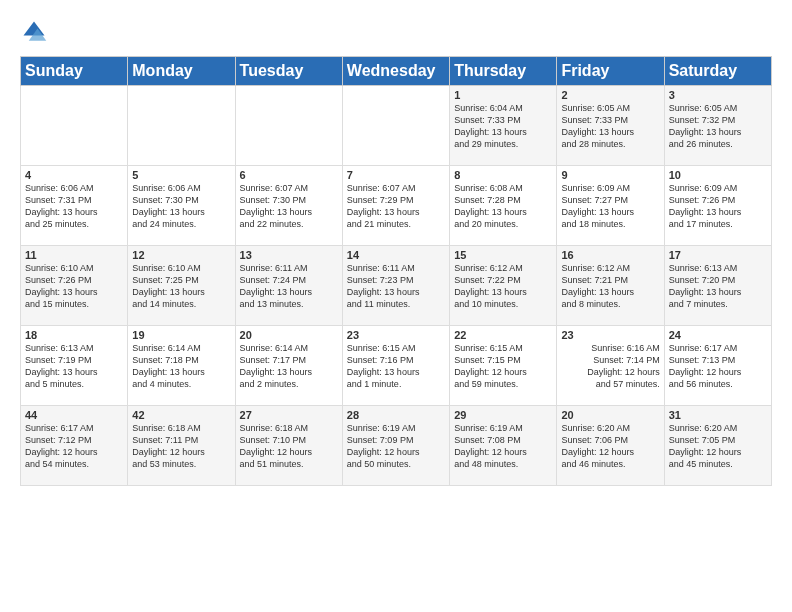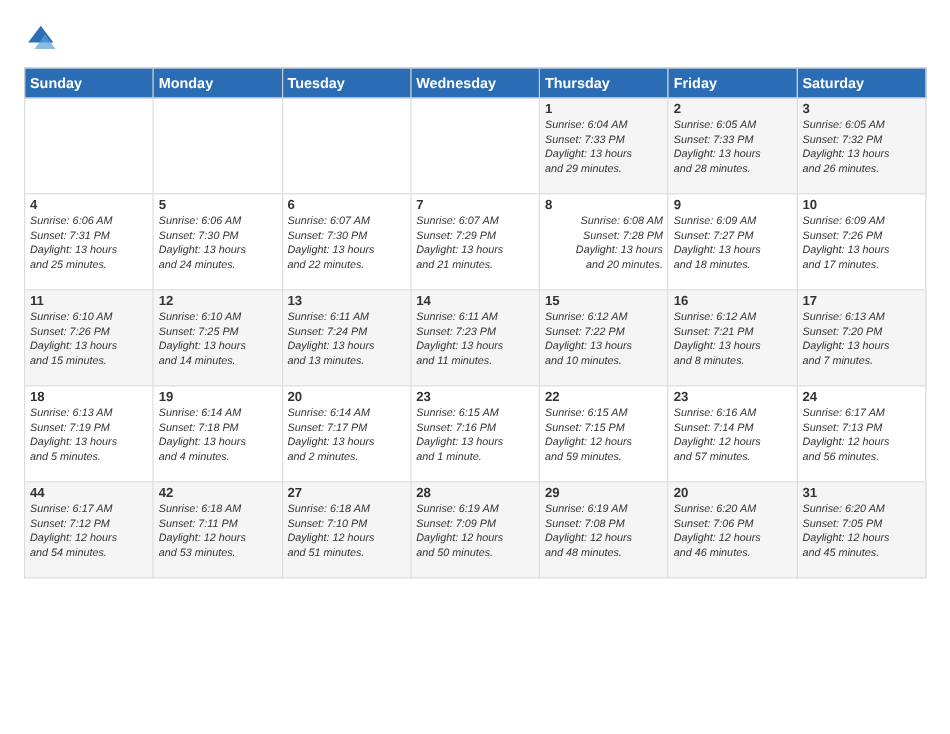--- a/index.html
+++ b/index.html
@@ -59,21 +59,21 @@
       color: #555;
     }
     .calendar {
       width: 100%;
       border-collapse: collapse;
       table-layout: fixed;
     }
     .calendar thead tr th {
       background-color: #2a6db5;
       color: #fff;
-      font-size: 12px;
+      font-size: 16px;
       font-weight: bold;
       padding: 5px 4px;
       text-align: left;
       border: 1px solid #ccc;
     }
     .calendar tbody tr td {
       vertical-align: top;
       border: 1px solid #ddd;
       padding: 3px 4px;
       font-size: 9.5px;
@@ -90,21 +90,20 @@
     .day-number {
       font-weight: bold;
       font-size: 11px;
       display: block;
       margin-bottom: 1px;
     }
     .day-info {
       font-size: 9px;
       line-height: 1.35;
       color: #333;
-      font-style: italic;
     }
     .empty-cell {
       background: #fff !important;
     }
   </style>
 </head>
 <body>
 
 <div class="page">
   <div class="header">
@@ -188,21 +187,21 @@
           </td>
           <td>
             <span class="day-number">7</span>
             <div class="day-info" style="white-space: pre-line;">Sunrise: 6:07 AM
 Sunset: 7:29 PM
 Daylight: 13 hours
 and 21 minutes.</div>
           </td>
           <td>
             <span class="day-number">8</span>
-            <div class="day-info" style="white-space: pre-line; text-align: right;">Sunrise: 6:08 AM
+            <div class="day-info" style="white-space: pre-line;">Sunrise: 6:08 AM
 Sunset: 7:28 PM
 Daylight: 13 hours
 and 20 minutes.</div>
           </td>
           <td>
             <span class="day-number">9</span>
             <div class="day-info" style="white-space: pre-line;">Sunrise: 6:09 AM
 Sunset: 7:27 PM
 Daylight: 13 hours
 and 18 minutes.</div>
@@ -297,21 +296,21 @@
           </td>
           <td>
             <span class="day-number">22</span>
             <div class="day-info" style="white-space: pre-line;">Sunrise: 6:15 AM
 Sunset: 7:15 PM
 Daylight: 12 hours
 and 59 minutes.</div>
           </td>
           <td>
             <span class="day-number">23</span>
-            <div class="day-info" style="white-space: pre-line;">Sunrise: 6:16 AM
+            <div class="day-info" style="white-space: pre-line; text-align: right;">Sunrise: 6:16 AM
 Sunset: 7:14 PM
 Daylight: 12 hours
 and 57 minutes.</div>
           </td>
           <td>
             <span class="day-number">24</span>
             <div class="day-info" style="white-space: pre-line;">Sunrise: 6:17 AM
 Sunset: 7:13 PM
 Daylight: 12 hours
 and 56 minutes.</div>

